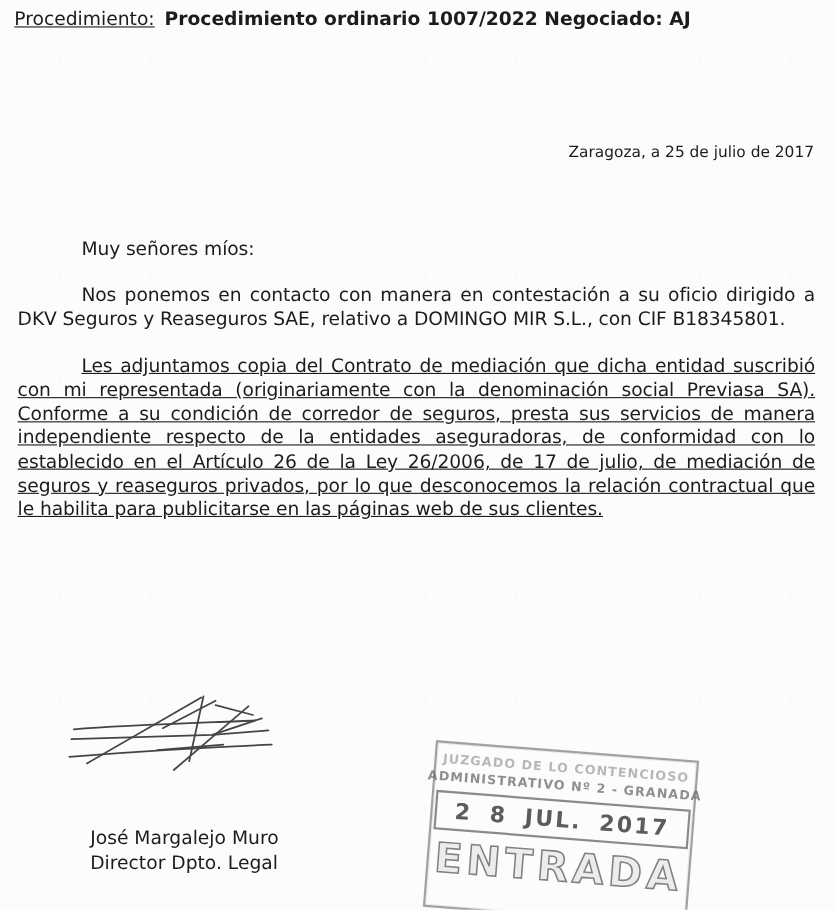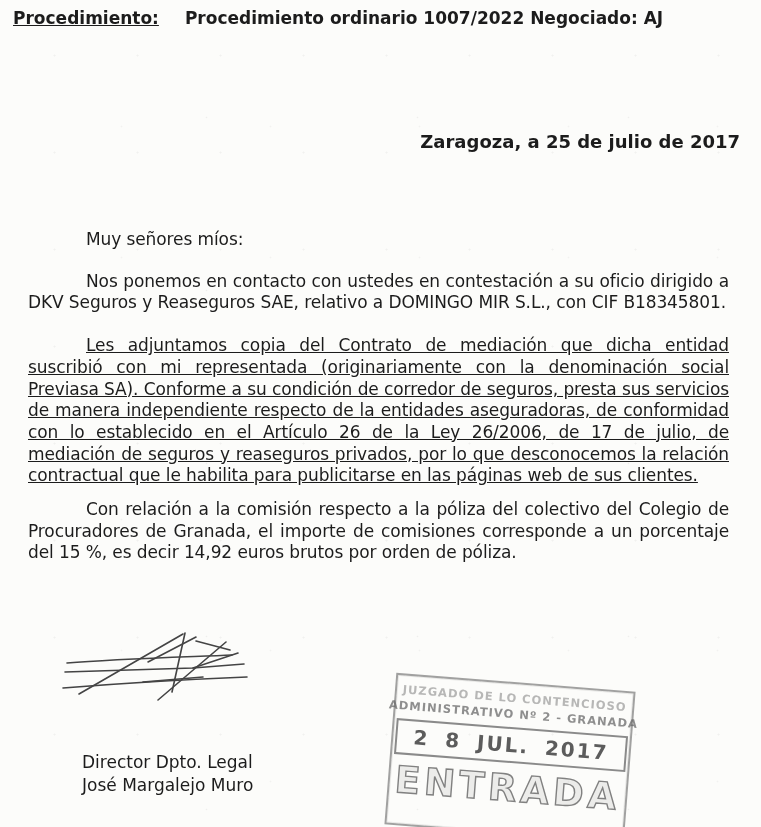--- a/index.html
+++ b/index.html
@@ -11,30 +11,30 @@
     background-color: #fcfcfa;
     background-image:
       radial-gradient(circle, rgba(60,60,60,.06) .7px, transparent 1.3px),
       radial-gradient(circle, rgba(60,60,60,.05) .6px, transparent 1.2px),
       radial-gradient(circle, rgba(60,60,60,.07) .5px, transparent 1.1px);
     background-size: 83px 97px, 149px 131px, 211px 173px;
     background-position: 13px 7px, 47px 61px, 101px 31px;
   }
 
   .procedure { position: absolute; left: 13px; top: 8px; font-size: 17px; white-space: nowrap; }
-  .procedure .label { text-decoration: underline; font-weight: bold; margin-right: 26px; }
+  .procedure .label { text-decoration: underline; font-weight: normal; margin-right: 9px; }
   .procedure .value { font-weight: bold; }
 
-  .dateline { position: absolute; top: 131px; right: 21px; font-size: 18px; font-weight: bold; }
+  .dateline { position: absolute; top: 131px; right: 21px; font-size: 14px; }
 
   .body-text {
     position: absolute; left: 16px; top: 217px; width: 725px;
     font-size: 17px; line-height: 21.7px; letter-spacing: -0.1px;
   }
-  .body-text p { margin: 12px; text-indent: 58px; }
+  .body-text p { margin: 0; text-indent: 58px; }
   .para { text-align: justify; text-align-last: left; }
   .salutation { margin-bottom: 20px !important; }
   .p1 { margin-bottom: 21px !important; }
   .p2 { margin-bottom: 12px !important; text-decoration: underline; }
   .p3 { margin-bottom: 17px !important; }
 
   .signature-wrap { position: absolute; left: 56px; top: 624px; width: 200px; height: 78px; }
   .signature-wrap svg { display: block; }
 
   .signer { position: absolute; left: 82px; top: 751px; font-size: 17px; line-height: 22.5px; }
@@ -73,45 +73,44 @@
 <body>
 
 <div class="procedure">
   <span class="label">Procedimiento:</span><span class="value">Procedimiento ordinario 1007/2022 Negociado: AJ</span>
 </div>
 
 <div class="dateline">Zaragoza, a 25 de julio de 2017</div>
 
 <div class="body-text">
   <p class="salutation">Muy señores míos:</p>
-  <p class="para p1">Nos ponemos en contacto con ustedes en contestación a su oficio dirigido a DKV Seguros y Reaseguros SAE, relativo a DOMINGO MIR S.L., con CIF B18345801.</p>
+  <p class="para p1">Nos ponemos en contacto con manera en contestación a su oficio dirigido a DKV Seguros y Reaseguros SAE, relativo a DOMINGO MIR S.L., con CIF B18345801.</p>
   <p class="para p2">Les adjuntamos copia del Contrato de mediación que dicha entidad suscribió con mi representada (originariamente con la denominación social Previasa SA). Conforme a su condición de corredor de seguros, presta sus servicios de manera independiente respecto de la entidades aseguradoras, de conformidad con lo establecido en el Artículo 26 de la Ley 26/2006, de 17 de julio, de mediación de seguros y reaseguros privados, por lo que desconocemos la relación contractual que le habilita para publicitarse en las páginas web de sus clientes.</p>
-  <p class="para p3">Con relación a la comisión respecto a la póliza del colectivo del Colegio de Procuradores de Granada, el importe de comisiones corresponde a un porcentaje del 15 %, es decir 14,92 euros brutos por orden de póliza.</p>
 </div>
 
 <div class="signature-wrap">
   <svg width="200" height="78" viewBox="0 0 200 78" fill="none" xmlns="http://www.w3.org/2000/svg">
     <g stroke="#2b2b2b" stroke-width="1.6" stroke-linecap="round" opacity="0.88">
       <path d="M11,39 C60,35 130,33 176,31"></path>
       <path d="M9,48 L137,44 L182,29"></path>
       <path d="M7,64 C70,59 140,55 191,53"></path>
       <path d="M87,58 L147,53"></path>
       <path d="M127,10 L23,70"></path>
       <path d="M170,18 L102,76"></path>
       <path d="M129,9 L116,68"></path>
       <path d="M92,38 L140,13"></path>
       <path d="M140,17 L174,26"></path>
       <path d="M137,44 L188,40"></path>
     </g>
   </svg>
 </div>
 
 <div class="signer">
+  <div>José Margalejo Muro</div>
   <div>Director Dpto. Legal</div>
-  <div>José Margalejo Muro</div>
 </div>
 
 <div class="stamp">
   <div class="stamp-line1">JUZGADO DE LO CONTENCIOSO</div>
   <div class="stamp-line2">ADMINISTRATIVO Nº 2 - GRANADA</div>
   <div class="stamp-datebox">2 8 JUL. 2017</div>
   <div class="stamp-entrada">ENTRADA</div>
 </div>
 
 </body></html>

